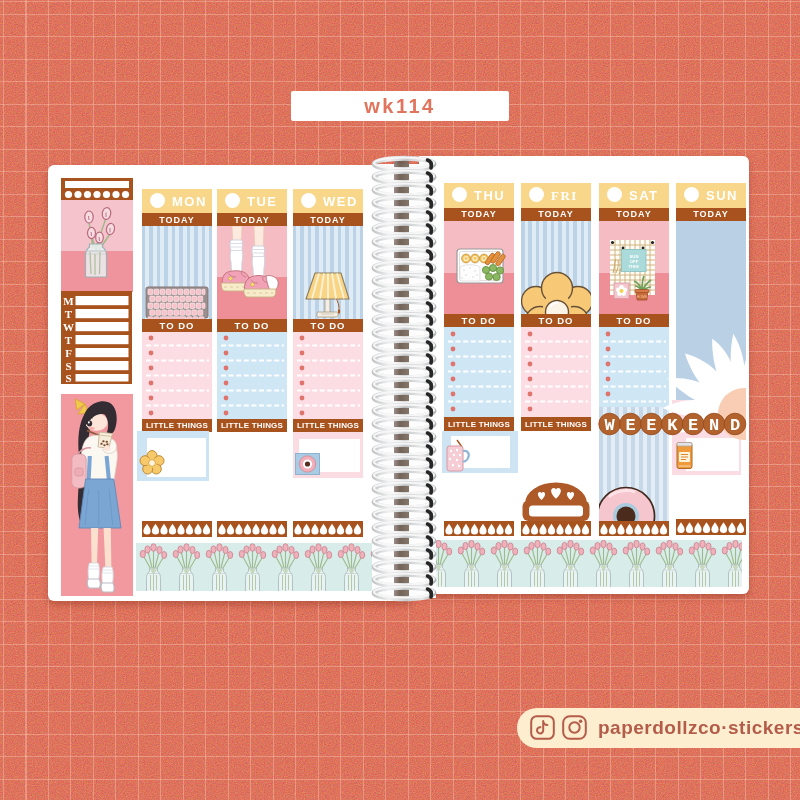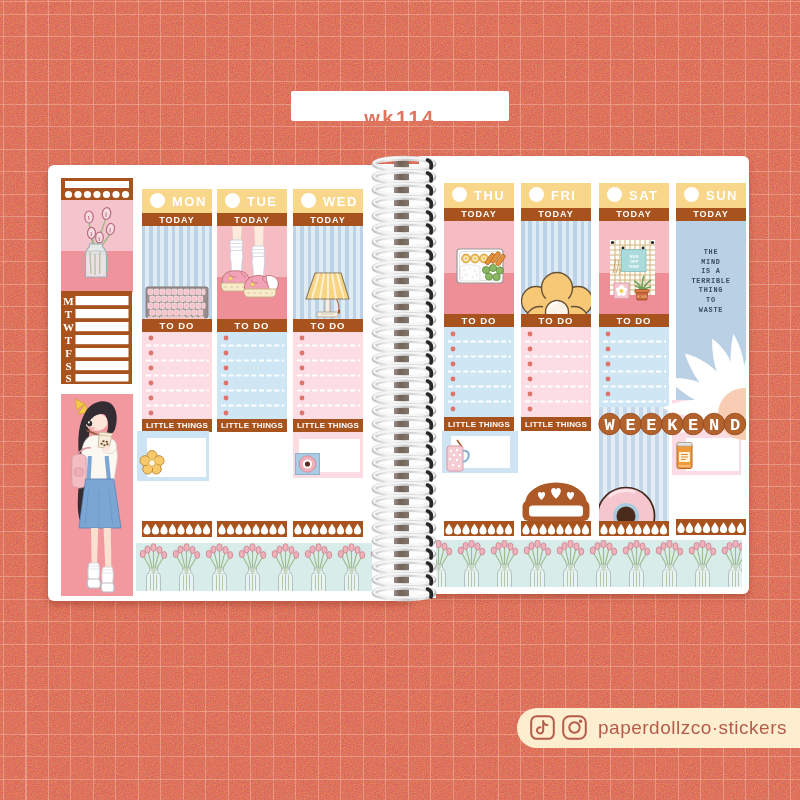--- a/index.html
+++ b/index.html
@@ -61,21 +61,21 @@
  <path d="M12.5,24 L20.5,24 L20.5,27.5 C22.8,29 23.5,31.5 23.5,34.5 L23.5,48.5 L9.5,48.5 L9.5,34.5 C9.5,31.5 10.2,29 12.5,27.5 Z" fill="rgba(255,255,255,.42)" stroke="#b2c1c1" stroke-width="1"></path>
  <line x1="11" y1="29.5" x2="22" y2="29.5" stroke="#c6d3d3" stroke-width="0.8"></line>
  <path d="M13.5,31 L13.5,46 M16.5,31 L16.5,47 M19.5,31 L19.5,46" stroke="#b7c7a9" stroke-width="1"></path>
 </g>
 <path id="heart" d="M0,4.6 C-4.6,0.6 -4.4,-3.4 -1.6,-3.4 C-0.5,-3.4 0,-2.6 0,-1.9 C0,-2.6 0.5,-3.4 1.6,-3.4 C4.4,-3.4 4.6,0.6 0,4.6 Z" fill="#fff"></path>
 </defs>
 </svg>
 
 <div class="abs" style="left:291px;top:91px;width:218px;height:30px;background:#fff;border-radius:2px;"></div>
 
-<div class="abs" style="left:291px;top:103px;width:218px;height:30px;line-height:31px;text-align:center;color:#e1745c;font-size:20px;font-weight:bold;letter-spacing:2.5px;">wk114</div>
+<div class="abs" style="left:291px;top:91px;width:218px;height:30px;line-height:31px;text-align:center;color:#e1745c;font-size:20px;font-weight:bold;letter-spacing:2.5px;">wk114</div>
 
 <div class="abs" style="left:48px;top:165px;width:364px;height:436px;background:#fff;border-radius:6px 0 0 6px;box-shadow:0 4px 6px rgba(130,45,25,.38);"></div>
 
 <div class="abs" style="left:419px;top:156px;width:330px;height:438px;background:#fff;border-radius:0 6px 6px 0;box-shadow:0 4px 6px rgba(130,45,25,.38);"></div>
 
 <div class="abs" style="left:61px;top:177.5px;width:72px;height:22px;background:#a8521d;">
  <div style="position:absolute;left:4px;top:3px;width:64px;height:7.5px;background:#fff;"></div>
  <svg width="72" height="22" style="position:absolute;left:0;top:0;">
   <g fill="#fff">
           <circle cx="7.5" cy="16.5" r="3.6"></circle>
@@ -546,21 +546,21 @@
         <circle cx="14" cy="28" r="1.2"></circle>
       </g>
 </svg>
 
 <div class="abs" style="left:444px;top:520.5px;width:70px;height:15.5px;background:#a8521d;">
  <svg width="70" height="15.5">
         <use href="#droprow" x="-3" y="0"></use>
       </svg>
 </div>
 
-<div class="hdr" style="left:521px;top:183px;width:70px;height:40px;">
+<div class="hdr" style="left:521px;top:183px;width:70px;height:40px;font-family:Liberation Serif, serif;">
       <div class="circ"></div>
       <div class="dtx">FRI</div>
     </div>
 
 <div class="strip" style="left:521px;top:208px;width:70px;height:12.5px;font-size:9px;line-height:13px;letter-spacing:1px;">TODAY</div>
 
 <div class="abs" style="left:521px;top:220.5px;width:70px;height:93.5px;background:repeating-linear-gradient(90deg,#bcd2e6 0 3.5px,#dfecf5 3.5px 7.5px);overflow:hidden;">
  <svg width="70" height="93.5">
   <g fill="#f7c876" stroke="#665138" stroke-width="1.4">
    <circle cx="15" cy="80" r="14.5"></circle>
@@ -709,21 +709,20 @@
 
 <div class="hdr" style="left:676px;top:183px;width:70px;height:25px;">
       <div class="circ"></div>
       <div class="dtx">SUN</div>
     </div>
 
 <div class="strip" style="left:676px;top:208px;width:70px;height:12.5px;font-size:9px;line-height:13px;letter-spacing:1px;">TODAY</div>
 
 <div class="abs" style="left:676px;top:220.5px;width:70px;height:180px;background:#b9d0e5;"></div>
 
-<div class="abs" style="left:676px;top:248px;width:70px;text-align:center;font-family:'Liberation Mono',monospace;font-weight:bold;font-size:6.8px;line-height:9.6px;color:#3a4d61;letter-spacing:0.8px;">THE<br>MIND<br>IS A<br>TERRIBLE<br>THING<br>TO<br>WASTE</div>
 
 <div class="abs" style="left:672px;top:400px;width:69px;height:75px;background:#fbdce4;">
  <div style="position:absolute;left:14px;top:38px;width:53px;height:33px;background:#fff;"></div>
 </div>
 
 <svg class="abs" style="left:660px;top:330px;" width="86" height="110">
  <g transform="translate(82,83)">
   <g fill="#fff" transform="scale(1.24)">
    <path d="M0,0 C-20,-12 -44,-14 -64,-4 C-42,6 -18,6 0,0 Z"></path>
    <path d="M0,0 C-22,-4 -46,2 -58,16 C-34,16 -12,8 0,0 Z"></path>
@@ -855,14 +854,14 @@
  <rect x="1.2" y="1.2" width="22.6" height="22.6" rx="5.5" fill="none" stroke="#b45c49" stroke-width="2"></rect>
  <path d="M13.2,6 L13.2,15.2 A3.1,3.1 0 1 1 10.4,12.2 M13.2,6.6 C13.6,8.4 15.4,10 17.4,10" fill="none" stroke="#b45c49" stroke-width="2" stroke-linecap="round"></path>
 </svg>
 
 <svg class="abs" style="left:562px;top:715px;" width="25" height="25" viewBox="0 0 25 25">
  <rect x="1.2" y="1.2" width="22.6" height="22.6" rx="6.5" fill="none" stroke="#b45c49" stroke-width="2"></rect>
  <circle cx="12.5" cy="12.5" r="5.2" fill="none" stroke="#b45c49" stroke-width="2"></circle>
  <circle cx="18.6" cy="6.3" r="1.7" fill="#b45c49"></circle>
 </svg>
 
-<div class="abs" style="left:598px;top:712px;width:202px;height:32px;line-height:32px;color:#b45c49;font-size:19px;font-weight:normal;letter-spacing:0.5px;">paperdollzco·stickers</div>
+<div class="abs" style="left:598px;top:712px;width:202px;height:32px;line-height:32px;color:#b45c49;font-size:19px;font-weight:bold;letter-spacing:0.5px;">paperdollzco·stickers</div>
 </div>
 
 </body></html>

